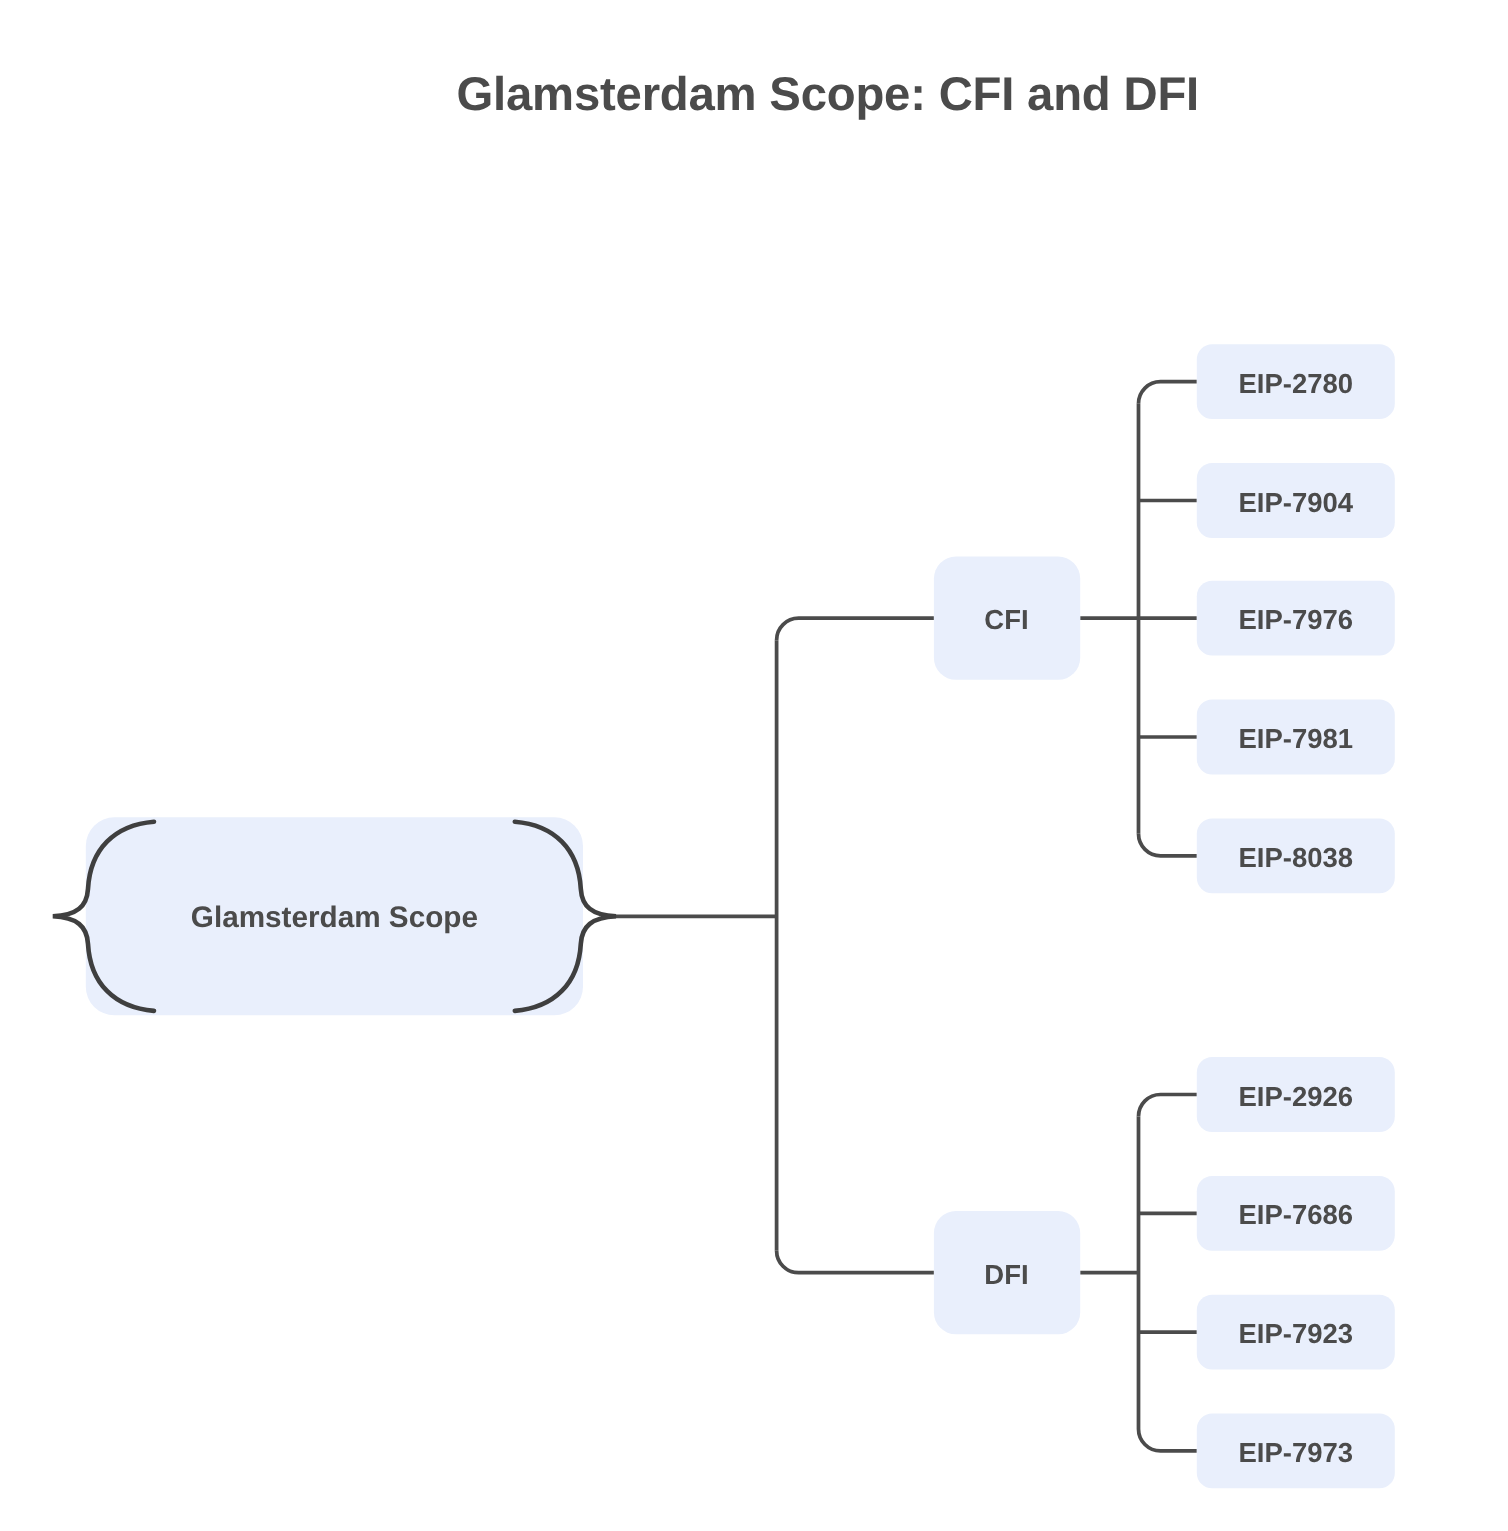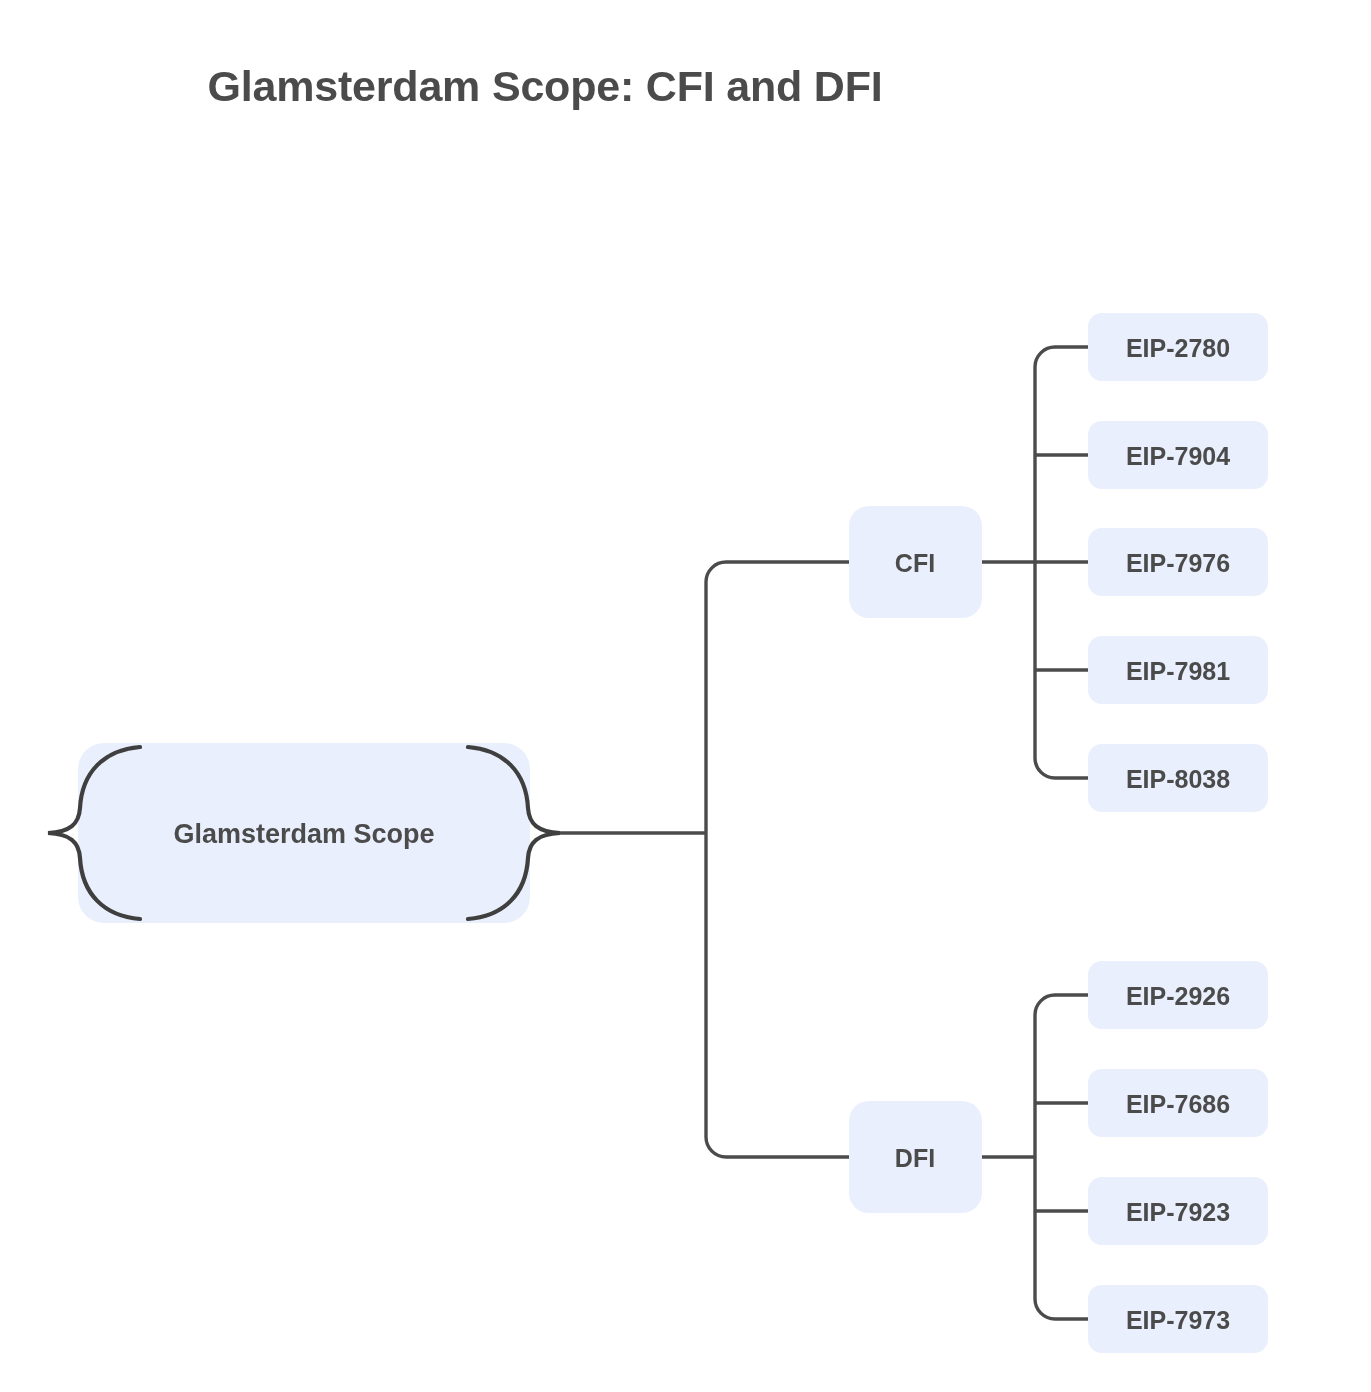--- a/index.html
+++ b/index.html
@@ -17,21 +17,21 @@
   #diagram-root {
     position: relative;
     width: 1371px;
     height: 1392px;
   }
   .title {
     position: absolute;
     left: 0;
     top: 62px;
     width: 1090px;
-    text-align: center;
+    text-align: right;
     font-size: 43px;
     font-weight: bold;
     color: #4b4b4b;
     letter-spacing: -0.2px;
     white-space: nowrap;
   }
   svg.canvas {
     position: absolute;
     left: 0;
     top: 0;

